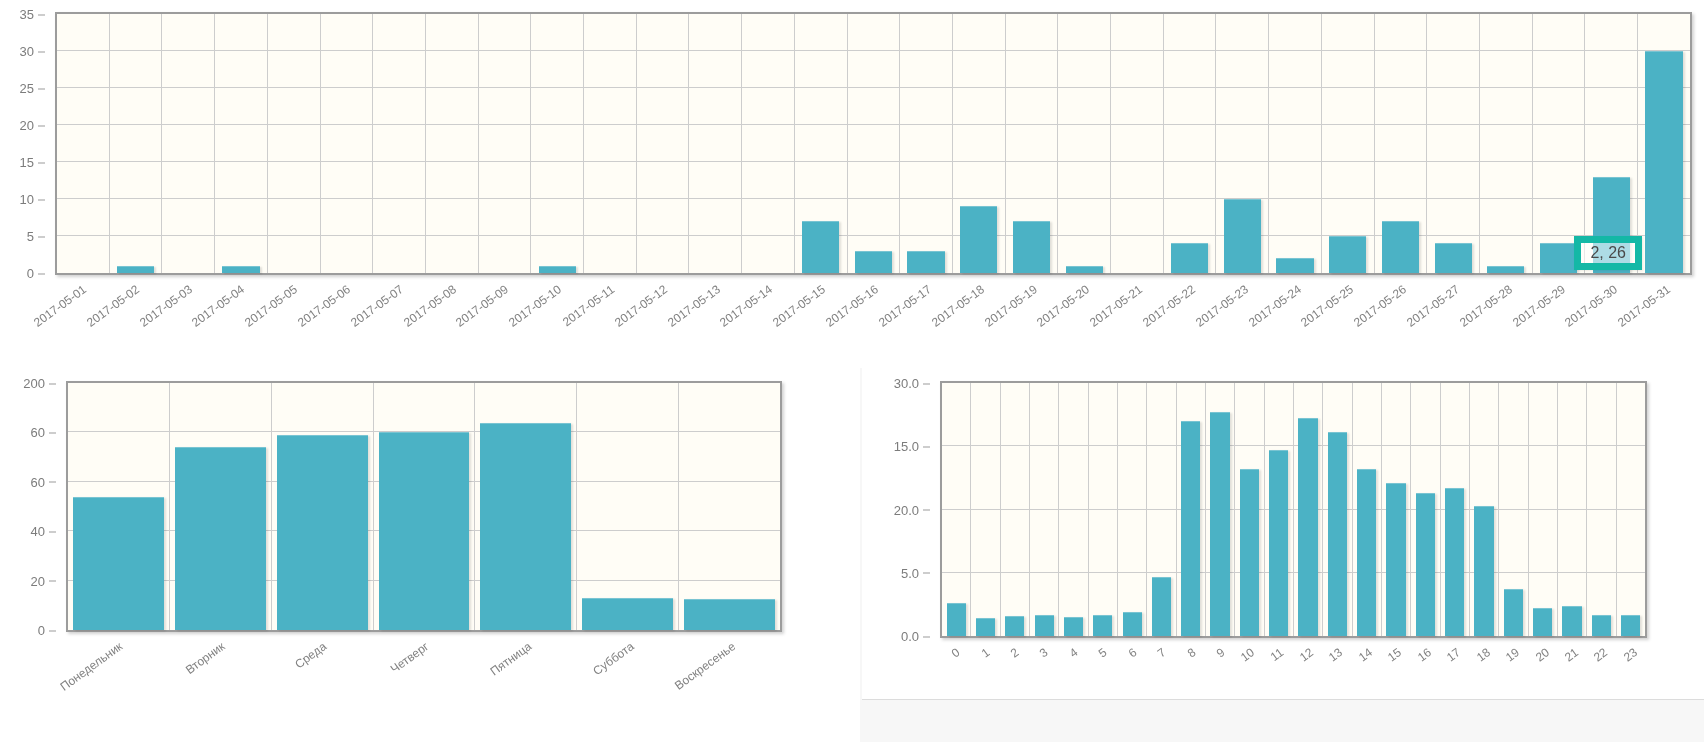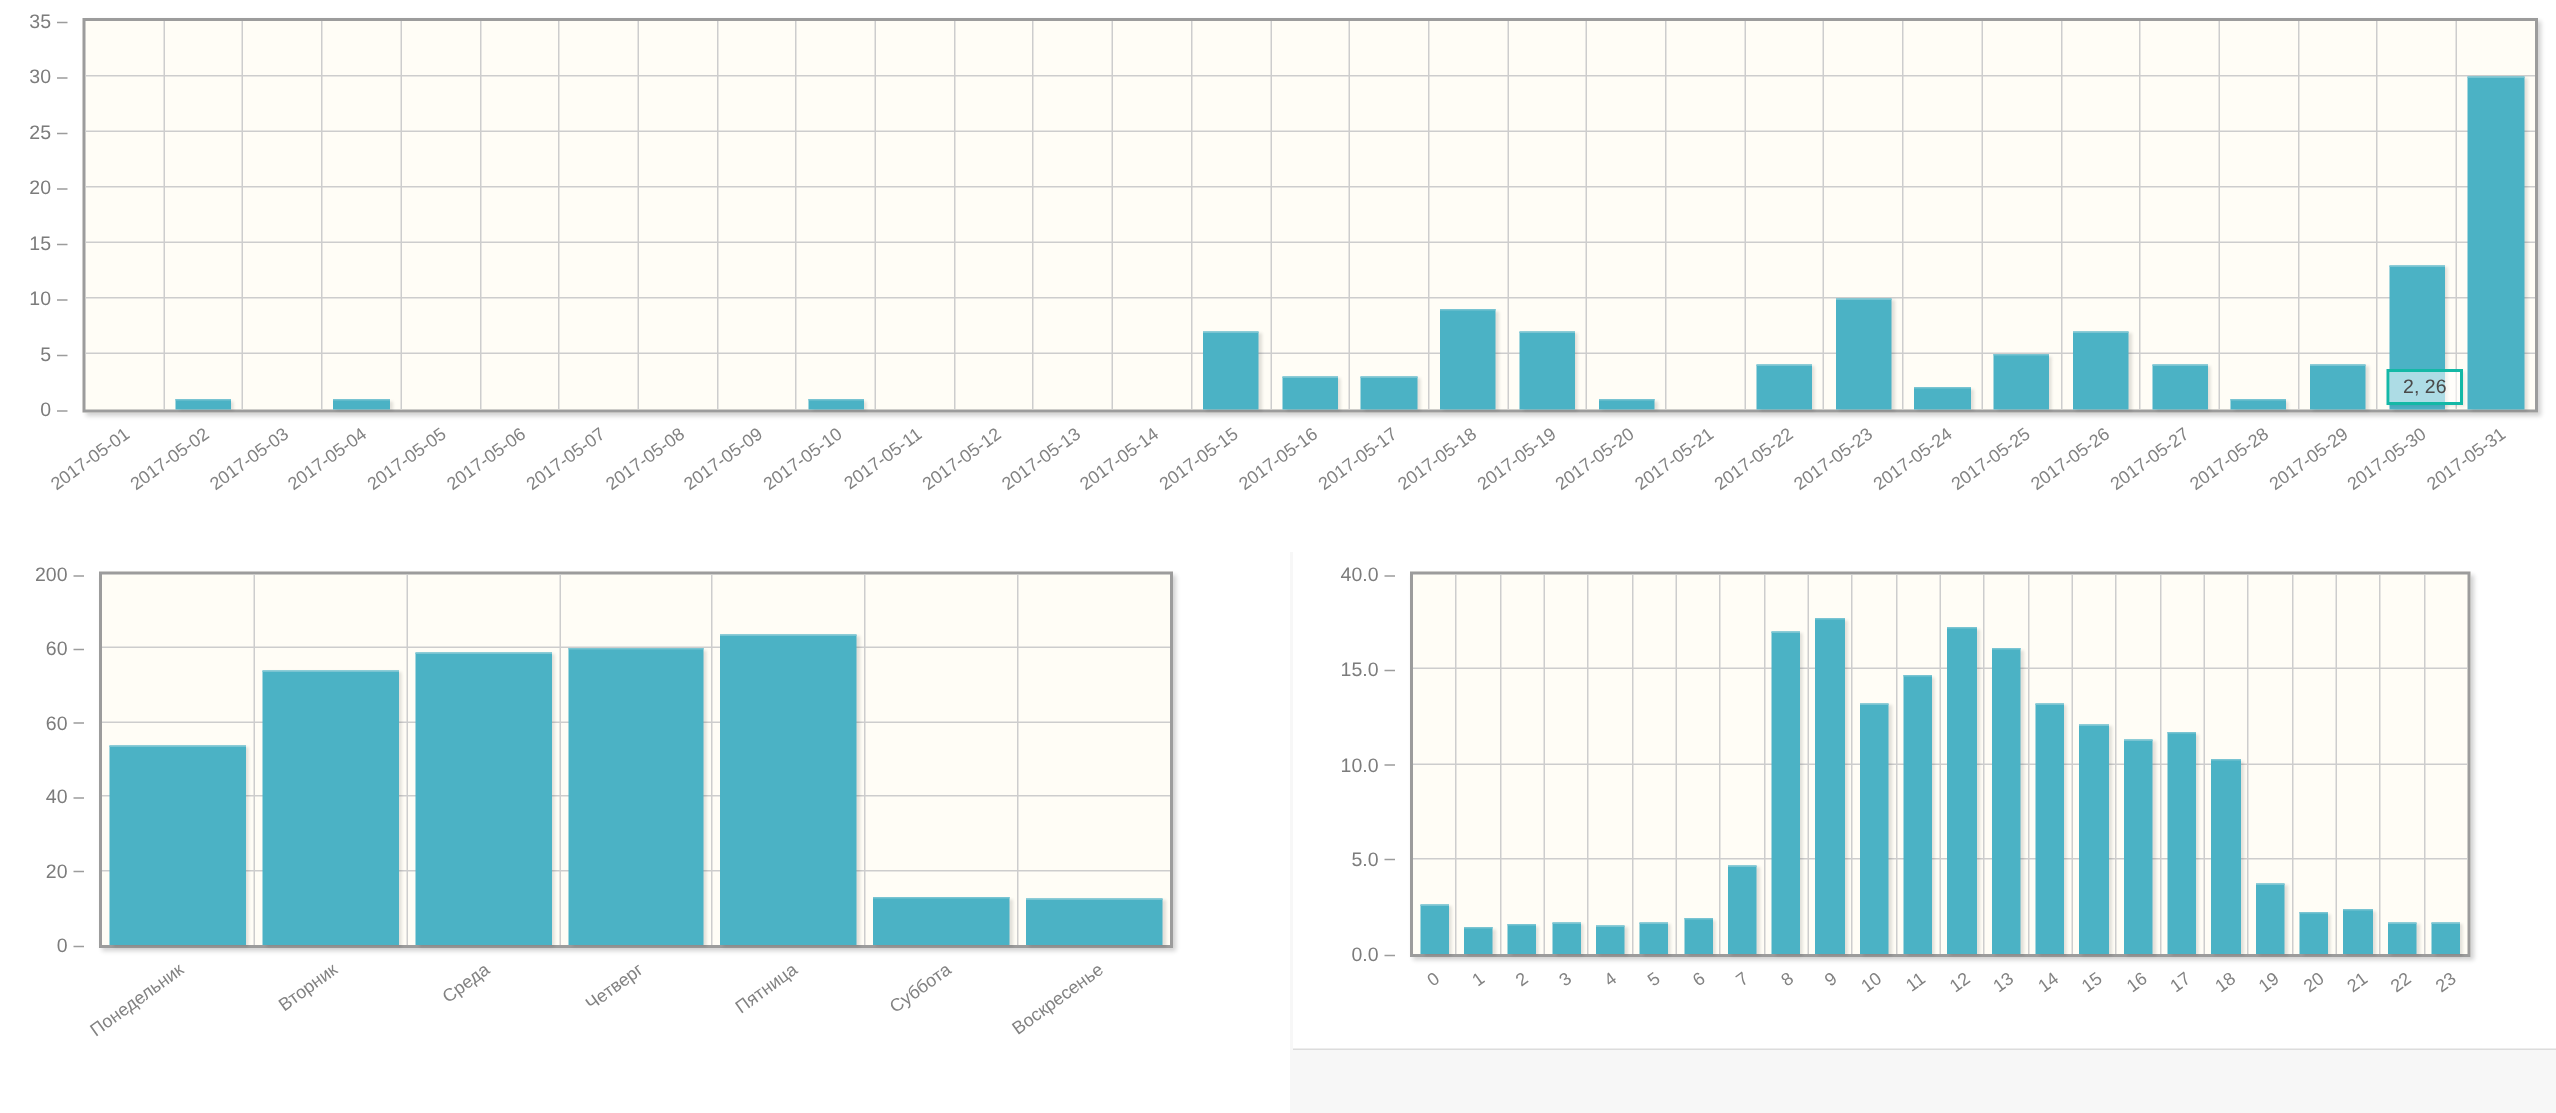--- a/index.html
+++ b/index.html
@@ -76,22 +76,22 @@
   .xlabel > span {
     position:absolute; right:0; top:0;
     white-space:nowrap;
     color:#828282; font-size:12px; line-height:12px;
     transform:rotate(-36deg);
     transform-origin:100% 0;
   }
   .chart-tooltip {
     position:absolute; right:48px; bottom:3px; z-index:6;
     background:rgba(255,255,255,0.55);
-    border:2px solid #14b8a6;
-    color:#4a4a4a; font-size:13px;
+    border:7px solid #14b8a6;
+    color:#4a4a4a; font-size:16px;
     padding:3px 9px; line-height:14px;
     box-shadow:1px 1px 2px rgba(0,0,0,0.08);
   }
 </style>
 </head>
 <body>
 
 <section class="panel panel-daily">
   <div class="chart c-daily">
     <div class="plot-row">
@@ -372,23 +372,23 @@
         </div>
     </div>
   </section>
 
   <section class="panel panel-hours">
     <div class="chart c-hours">
       <div class="plot-row">
         <div class="yaxis">
             <div class="ytick" style="bottom: 0%;">0.0</div>
             <div class="ytick" style="bottom: 25%;">5.0</div>
-            <div class="ytick" style="bottom: 50%;">10.0</div>
+            <div class="ytick" style="bottom: 50%;">20.0</div>
             <div class="ytick" style="bottom: 75%;">15.0</div>
-            <div class="ytick" style="bottom: 100%;">40.0</div>
+            <div class="ytick" style="bottom: 100%;">30.0</div>
           </div>
         <div class="plot">
             <div class="gl-h" style="bottom: 25%;"></div>
             <div class="gl-h" style="bottom: 50%;"></div>
             <div class="gl-h" style="bottom: 75%;"></div>
             <div class="cell">
               <div class="bar" style="height: 13%; width: 68%;"></div>
             </div>
             <div class="cell">
               <div class="bar" style="height: 7%; width: 68%;"></div>

